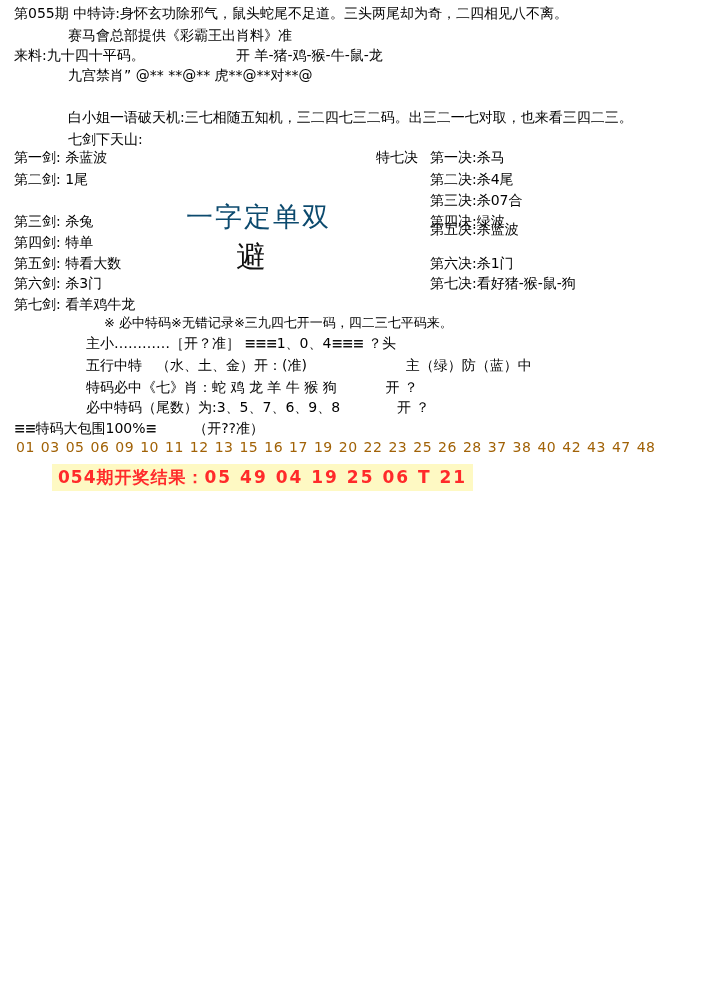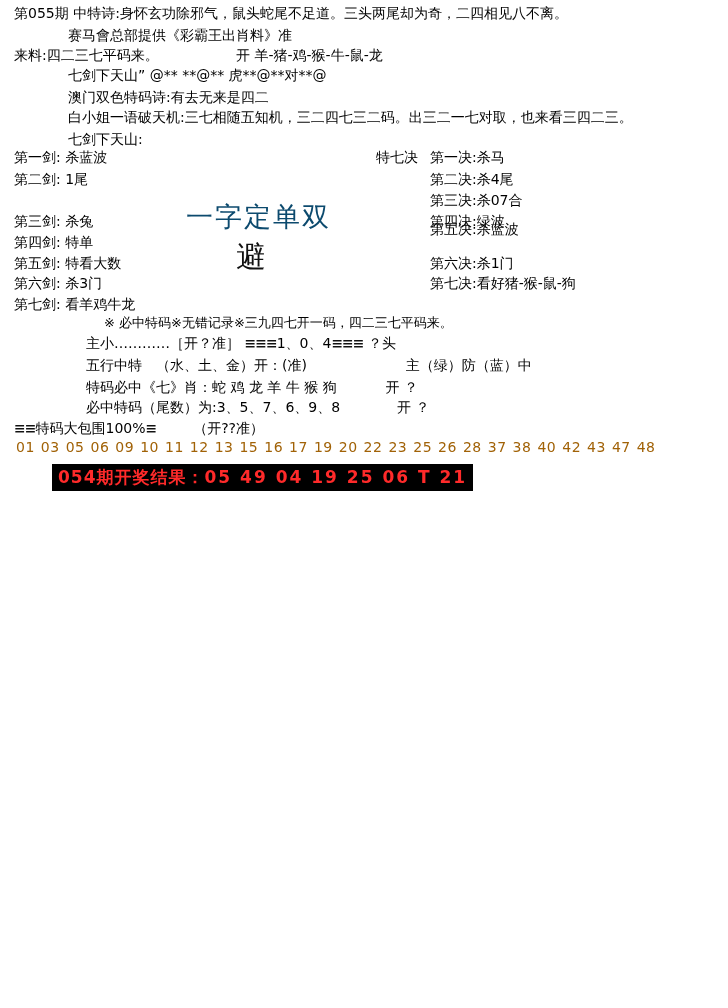--- a/index.html
+++ b/index.html
@@ -97,45 +97,44 @@
     letter-spacing: 0.5px;
     color: #a16207;
     font-family: "DejaVu Sans", "Liberation Sans", sans-serif;
   }
   .numrow span { margin-right: 6px; }
 
   
   .resultbar {
     position: absolute;
     left: 44px; top: 462px;
-    background: #000000;
+    background: #fef9c3;
     color: #ff2a2a;
     font-size: 17px;
     font-weight: bold;
     padding: 2px 6px;
     letter-spacing: 1px;
     font-family: "DejaVu Sans", "Liberation Sans", sans-serif;
   }
   .resultbar .nums { letter-spacing: 2px; }
 </style>
 </head>
 <body>
 
 <div id="sheet">
 
   <div class="row l-title">第055期 中特诗:身怀玄功除邪气，鼠头蛇尾不足道。三头两尾却为奇，二四相见八不离。</div>
   <div class="row l-sub">赛马會总部提供《彩霸王出肖料》准</div>
 
   <div class="row l-laliao">
-    <span>来料:</span><span>四二三七平码来。</span>
+    <span>来料:</span><span>九十四十平码。</span>
   </div>
   <div class="row l-kai">开 羊-猪-鸡-猴-牛-鼠-龙</div>
 
-  <div class="row l-jiu">七剑下天山”  @** **@** 虎**@**对**@</div>
-  <div class="row l-aomen">澳门双色特码诗:有去无来是四二</div>
+  <div class="row l-jiu">九宫禁肖”  @** **@** 虎**@**对**@</div>
   <div class="row l-bai">白小姐一语破天机:三七相随五知机，三二四七三二码。出三二一七对取，也来看三四二三。</div>
   <div class="row l-qijian">七剑下天山:</div>
 
   <div class="row sw sw1">第一剑: 杀蓝波</div>
   <div class="row sw sw2">第二剑: 1尾</div>
   <div class="row sw sw3">第三剑: 杀兔</div>
   <div class="row sw sw4">第四剑: 特单</div>
   <div class="row sw sw5">第五剑: 特看大数</div>
   <div class="row sw sw6">第六剑: 杀3门</div>
   <div class="row sw sw7">第七剑: 看羊鸡牛龙</div>

